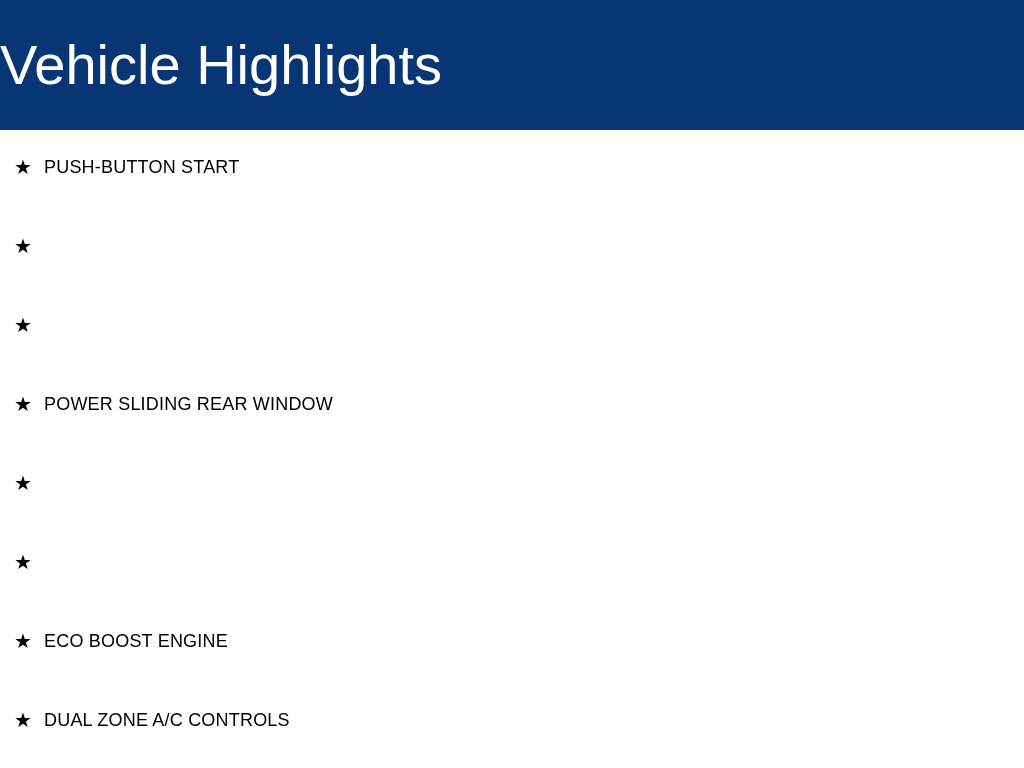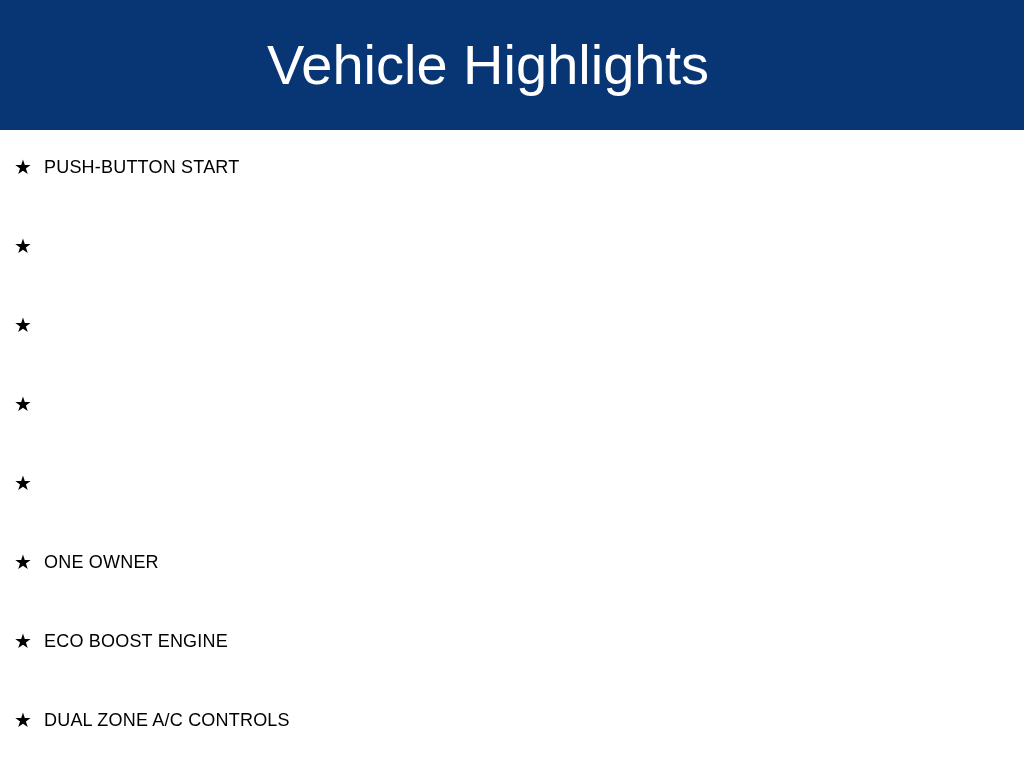--- a/index.html
+++ b/index.html
@@ -20,21 +20,21 @@
   }
   #header-banner {
     position: absolute;
     left: 0;
     top: 0;
     width: 1024px;
     height: 130px;
     background: #083573;
     display: flex;
     align-items: center;
-    justify-content: center;
+    justify-content: flex-start;
   }
   #header-title {
     color: #ffffff;
     font-size: 56px;
     font-weight: 400;
     letter-spacing: 0px;
     padding-right: 48px;
     line-height: 1.1;
     white-space: nowrap;
   }
@@ -90,29 +90,29 @@
     <li class="highlight-item">
       <span class="bullet-star">★</span>
     </li>
 
     <li class="highlight-item">
       <span class="bullet-star">★</span>
     </li>
 
     <li class="highlight-item">
       <span class="bullet-star">★</span>
+      <span class="highlight-text">POWER SLIDING REAR WINDOW</span>
     </li>
 
     <li class="highlight-item">
       <span class="bullet-star">★</span>
     </li>
 
     <li class="highlight-item">
       <span class="bullet-star">★</span>
-      <span class="highlight-text">ONE OWNER</span>
     </li>
 
     <li class="highlight-item">
       <span class="bullet-star">★</span>
       <span class="highlight-text">ECO BOOST ENGINE</span>
     </li>
 
     <li class="highlight-item">
       <span class="bullet-star">★</span>
       <span class="highlight-text">DUAL ZONE A/C CONTROLS</span>

